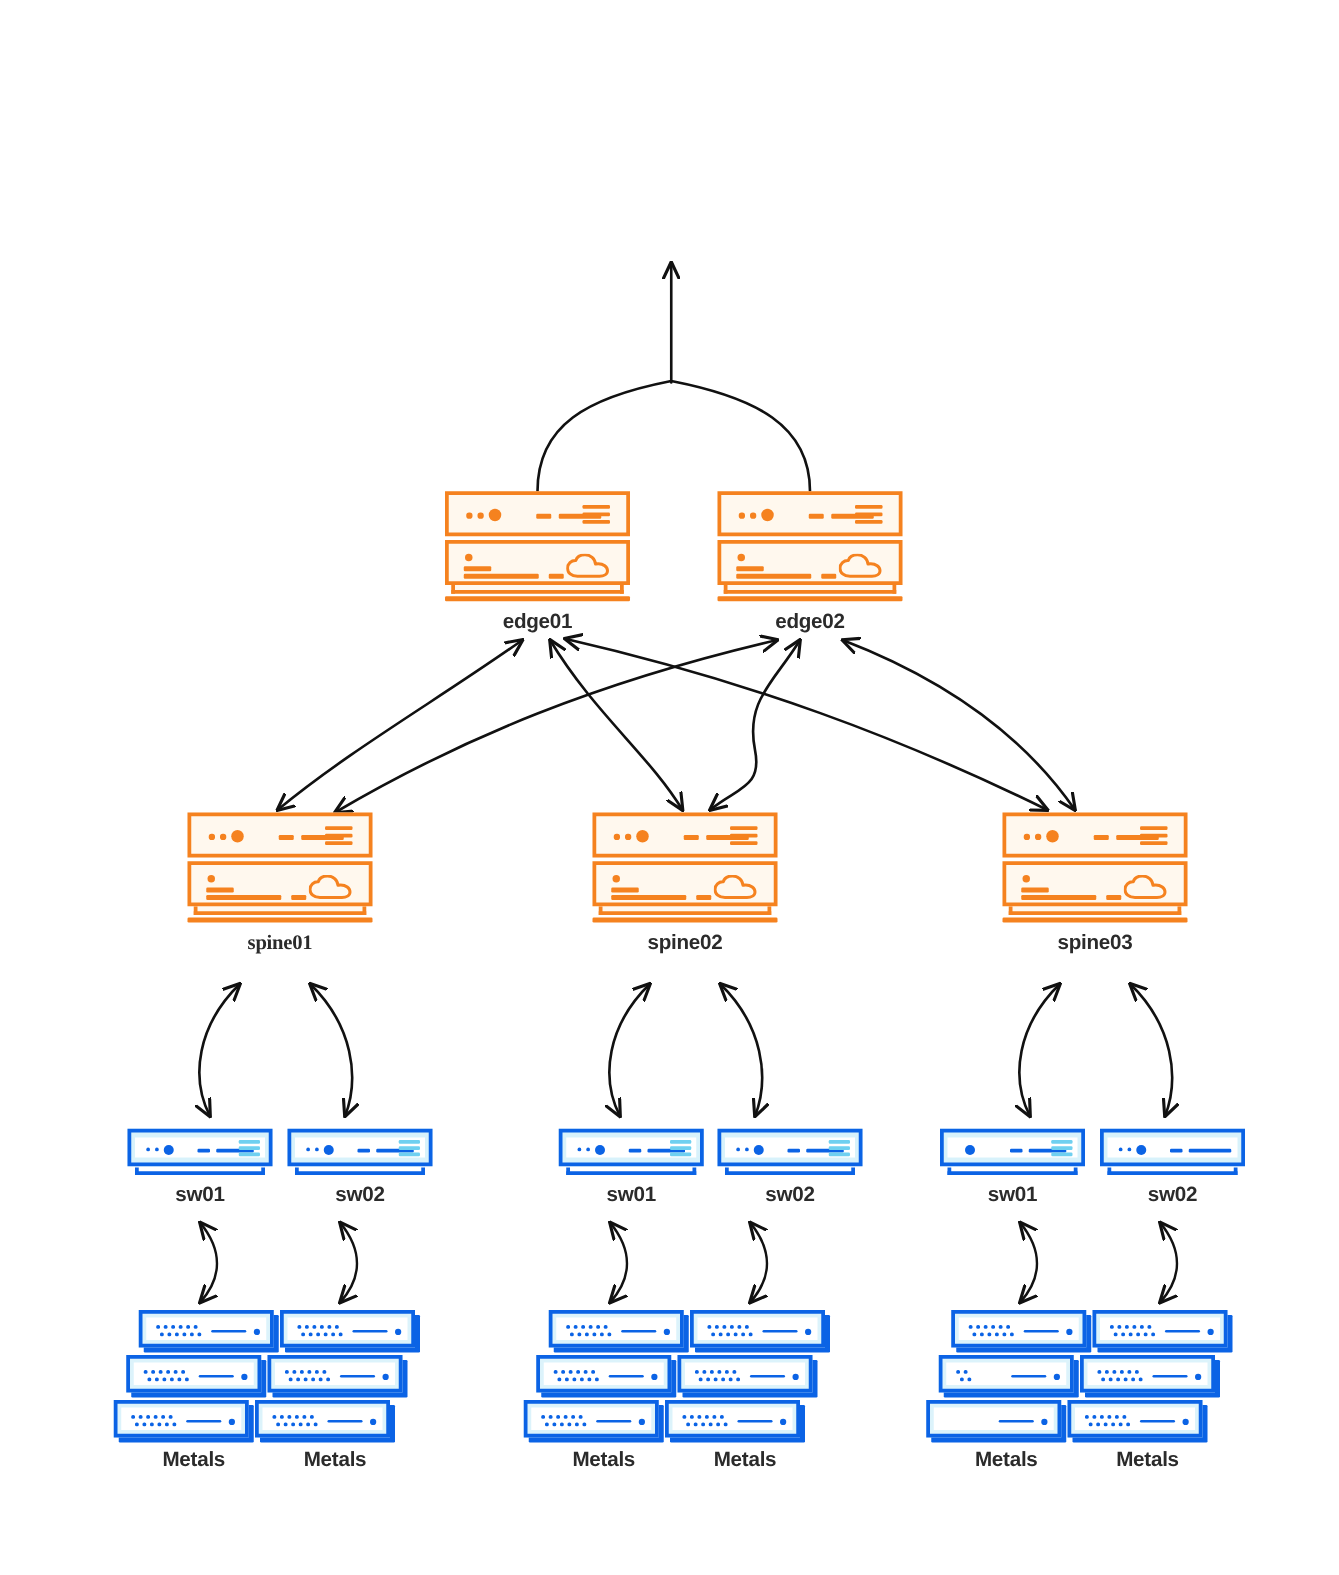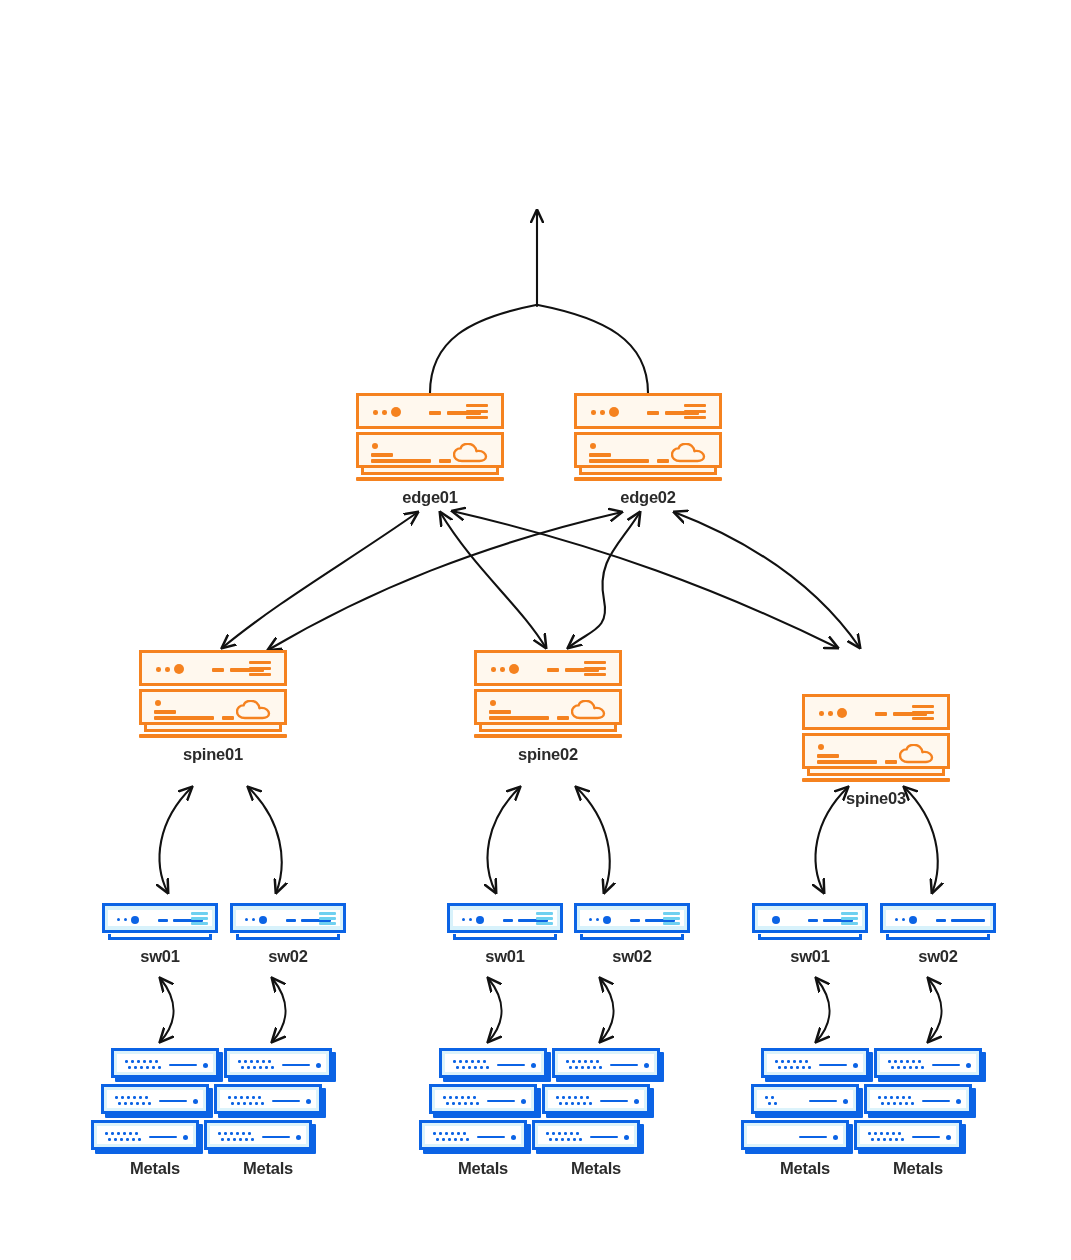--- a/index.html
+++ b/index.html
@@ -207,21 +207,21 @@
                  C 8.6 2 11.8 0.8 15 0.8 C 19.4 0.8 23 4 23.4 8.2
                  C 24 8 24.8 7.9 25.6 7.9 C 29.6 7.9 33 10.5 33 13.6
                  C 33 16.4 30 18 26.6 18 Z" fill="none" stroke="#F5821F" stroke-width="2.4" stroke-linejoin="round"></path>
       </svg>
     </div>
     <div class="r-foot"></div>
     <div class="r-foot2"></div>
     <div class="label">edge02</div>
   </div>
 
-  <div class="node router" style="left:213px;top:650px;">
+  <div class="node router" style="left:224px;top:650px;font-family:Liberation Serif, serif;">
     <div class="r-unit top">
       <span class="dot" style="left:14px;top:14px;width:4.5px;height:4.5px;"></span>
       <span class="dot" style="left:23px;top:14px;width:4.5px;height:4.5px;"></span>
       <span class="dot" style="left:32px;top:11px;width:10px;height:10px;"></span>
       <span class="bar" style="left:70px;top:15px;width:12px;height:3.5px;"></span>
       <span class="bar" style="left:88px;top:15px;width:34px;height:3.5px;"></span>
       <span class="bar" style="left:107px;top:8px;width:22px;height:3px;"></span>
       <span class="bar" style="left:107px;top:14px;width:22px;height:3px;"></span>
       <span class="bar" style="left:107px;top:20px;width:22px;height:3px;"></span>
     </div>
@@ -263,21 +263,21 @@
                  C 8.6 2 11.8 0.8 15 0.8 C 19.4 0.8 23 4 23.4 8.2
                  C 24 8 24.8 7.9 25.6 7.9 C 29.6 7.9 33 10.5 33 13.6
                  C 33 16.4 30 18 26.6 18 Z" fill="none" stroke="#F5821F" stroke-width="2.4" stroke-linejoin="round"></path>
       </svg>
     </div>
     <div class="r-foot"></div>
     <div class="r-foot2"></div>
     <div class="label">spine02</div>
   </div>
 
-  <div class="node router" style="left:876px;top:650px;margin-top:44px;">
+  <div class="node router" style="left:876px;top:650px;">
     <div class="r-unit top">
       <span class="dot" style="left:14px;top:14px;width:4.5px;height:4.5px;"></span>
       <span class="dot" style="left:23px;top:14px;width:4.5px;height:4.5px;"></span>
       <span class="dot" style="left:32px;top:11px;width:10px;height:10px;"></span>
       <span class="bar" style="left:70px;top:15px;width:12px;height:3.5px;"></span>
       <span class="bar" style="left:88px;top:15px;width:34px;height:3.5px;"></span>
       <span class="bar" style="left:107px;top:8px;width:22px;height:3px;"></span>
       <span class="bar" style="left:107px;top:14px;width:22px;height:3px;"></span>
       <span class="bar" style="left:107px;top:20px;width:22px;height:3px;"></span>
     </div>

